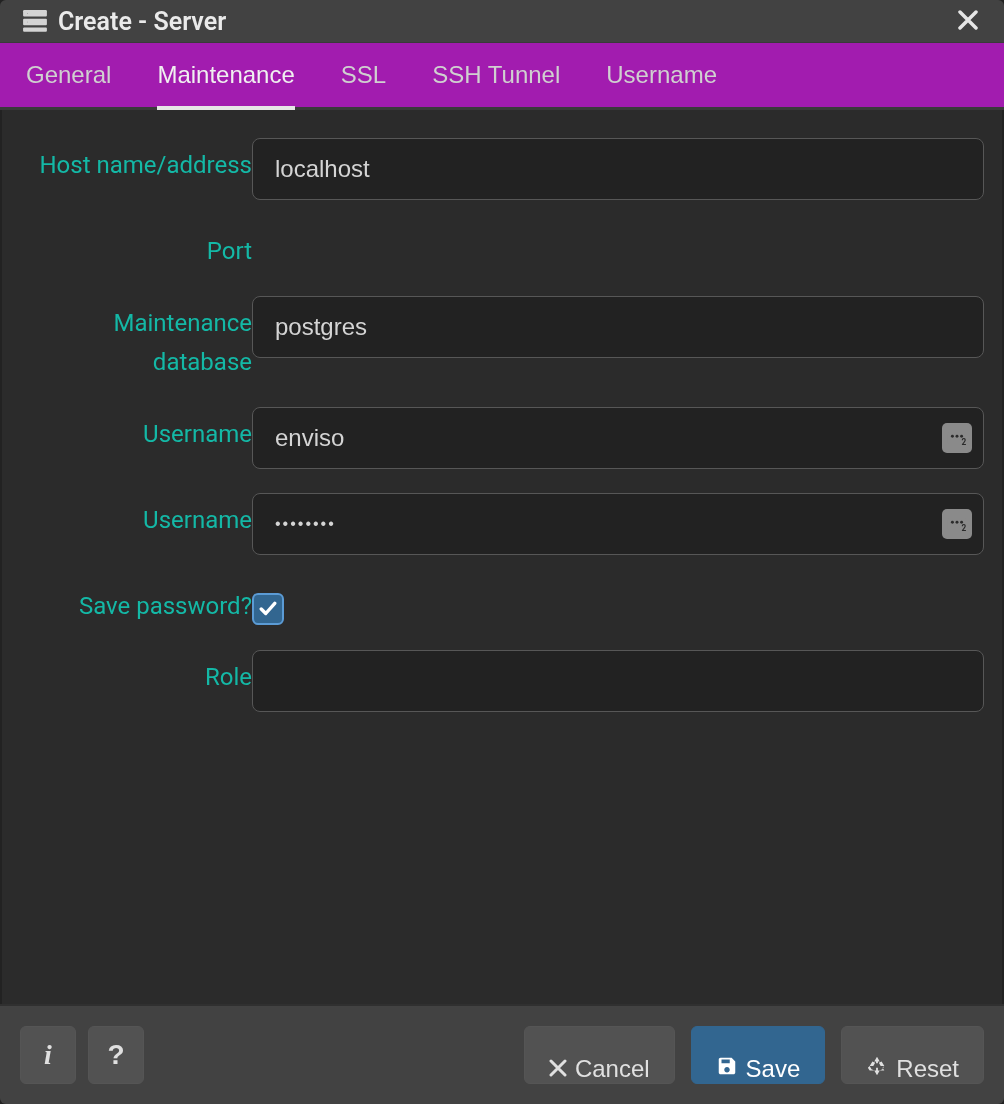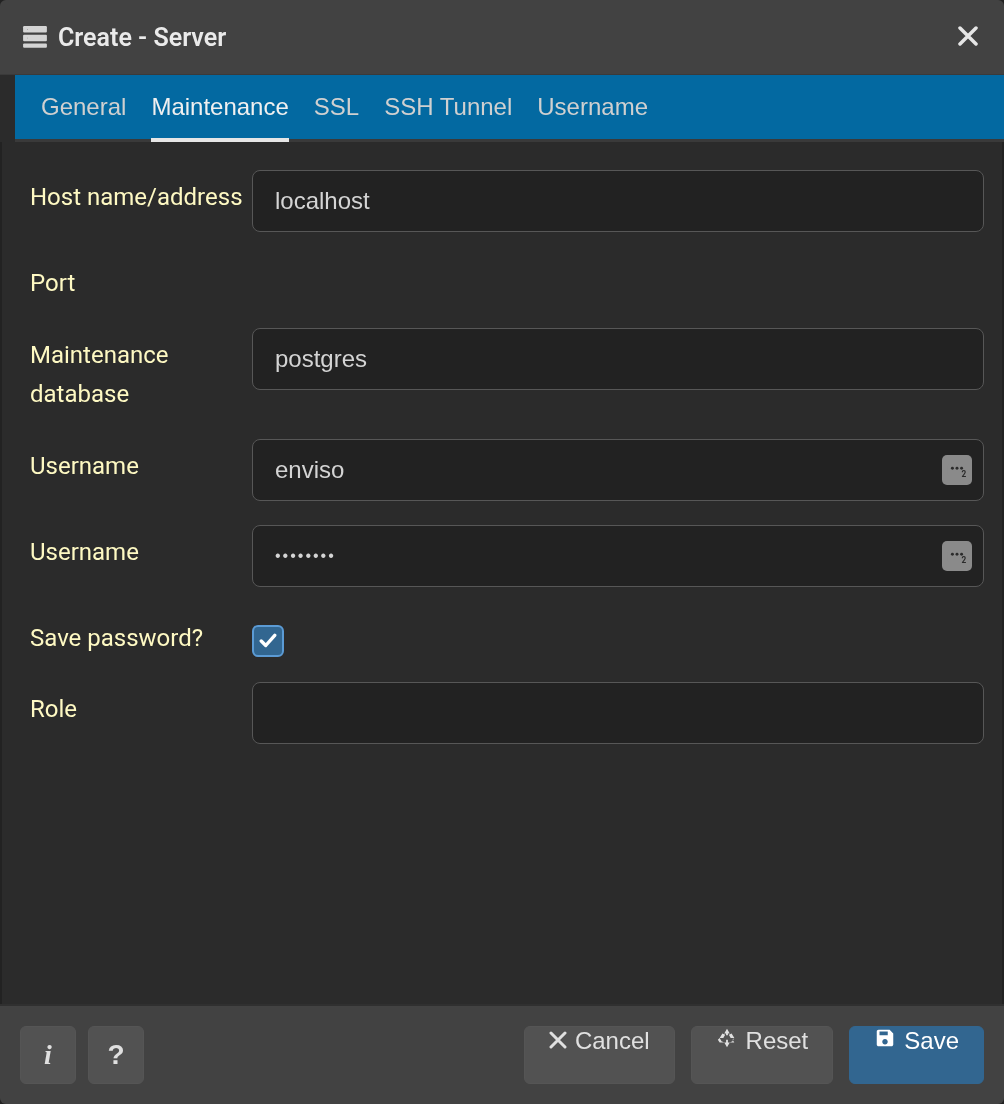--- a/index.html
+++ b/index.html
@@ -23,21 +23,21 @@
       flex-direction: column;
       border-radius: 6px;
       overflow: hidden;
     }
     
     .dialog-header {
       display: flex;
       align-items: center;
       justify-content: space-between;
       background: #424242;
-      padding: 20px 22px;
+      padding: 4px 22px;
       border-bottom: 1px solid #3a3a3a;
     }
     .dialog-header-left {
       display: flex;
       align-items: center;
       gap: 10px;
     }
     .dialog-title {
       font-size: 25px;
       font-weight: 600;
@@ -55,25 +55,24 @@
       cursor: pointer;
       font-size: 26px;
       font-weight: 700;
       line-height: 1;
       padding: 4px;
     }
     
     .tabs {
       display: flex;
       align-items: center;
-      gap: 25px;
+      gap: 46px;
       padding: 0 26px;
-      background: #0369a1;
+      background: #a21caf;
       border-bottom: 3px solid #3a3a3a;
-      margin-left: 15px;
     }
     .tab {
       background: none;
       border: none;
       color: #d0d0d0;
       font-size: 24px;
       padding: 18px 0 18px 0;
       cursor: pointer;
       position: relative;
     }
@@ -99,25 +98,26 @@
       border-right: 2px solid #222;
     }
     .form-row {
       display: flex;
       align-items: flex-start;
       margin-bottom: 16px;
     }
     .form-label {
       width: 232px;
       font-size: 24px;
-      color: #fef9c3;
+      color: #14b8a6;
       padding-top: 16px;
       line-height: 1.65;
       flex-shrink: 0;
       padding-left: 10px;
+      text-align: right;
     }
     .form-control-wrap {
       flex: 1;
       margin-top: 8px;
     }
     .form-input {
       width: 100%;
       height: 62px;
       background: #222222;
       border: 1px solid #575757;
@@ -193,21 +193,21 @@
     .btn {
       height: 58px;
       padding: 0 24px;
       border-radius: 6px;
       border: 1px solid #555;
       background: #525252;
       color: #e0e0e0;
       font-size: 24px;
       cursor: pointer;
       display: flex;
-      align-items: flex-start;
+      align-items: flex-end;
       gap: 8px;
     }
     .btn-primary {
       background: #326690;
       border-color: #326690;
       color: #fff;
     }
   </style>
 </head>
 <body>
@@ -328,33 +328,33 @@
     </div>
     <div class="footer-right">
       <button class="btn">
         <span>
           <svg width="18" height="18" viewBox="0 0 18 18">
             <path d="M2 2 L16 16 M16 2 L2 16" stroke="#e0e0e0" stroke-width="3" stroke-linecap="round"></path>
           </svg>
         </span>
         <span>Cancel</span>
       </button>
+      <button class="btn btn-primary">
+        <span>
+          <svg width="22" height="22" viewBox="0 0 24 24" fill="#fff">
+            <path d="M17 3H5c-1.1 0-2 .9-2 2v14c0 1.1.9 2 2 2h14c1.1 0 2-.9 2-2V7l-4-4zm-5 16c-1.66 0-3-1.34-3-3s1.34-3 3-3 3 1.34 3 3-1.34 3-3 3zm3-10H6V5h9v4z"></path>
+          </svg>
+        </span>
+        <span>Save</span>
+      </button>
       <button class="btn">
         <span>
           <svg width="22" height="22" viewBox="0 0 24 24" fill="#e0e0e0">
             <path d="M7 7l-3 5h4l2-3.5L7 7zm10 0l-3 1.5 2 3.5h4l-3-5zM9 17l3 5 3-5h-2v-3h-2v3H9z"></path>
             <path d="M4 12l2 3.5L9 17H4l-2-3 2-2zm16 0l-2 2 2 3h-5l3-1.5L20 12zM12 2l3 5h-2v2h-2V7H9l3-5z"></path>
           </svg>
         </span>
         <span>Reset</span>
       </button>
-      <button class="btn btn-primary">
-        <span>
-          <svg width="22" height="22" viewBox="0 0 24 24" fill="#fff">
-            <path d="M17 3H5c-1.1 0-2 .9-2 2v14c0 1.1.9 2 2 2h14c1.1 0 2-.9 2-2V7l-4-4zm-5 16c-1.66 0-3-1.34-3-3s1.34-3 3-3 3 1.34 3 3-1.34 3-3 3zm3-10H6V5h9v4z"></path>
-          </svg>
-        </span>
-        <span>Save</span>
-      </button>
     </div>
   </div>
 
 </div>
 
 </body></html>

